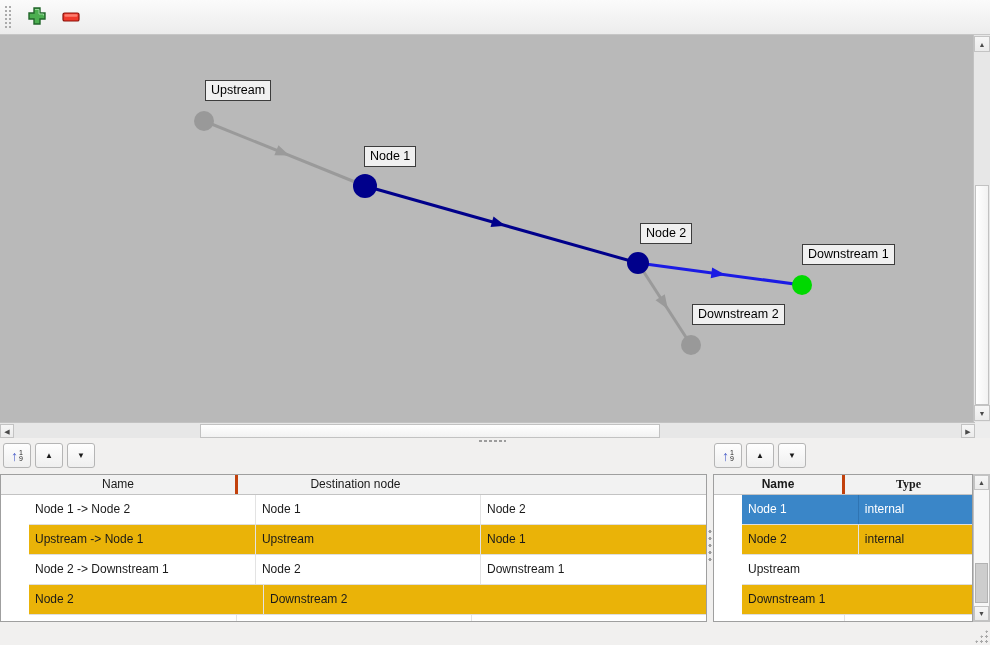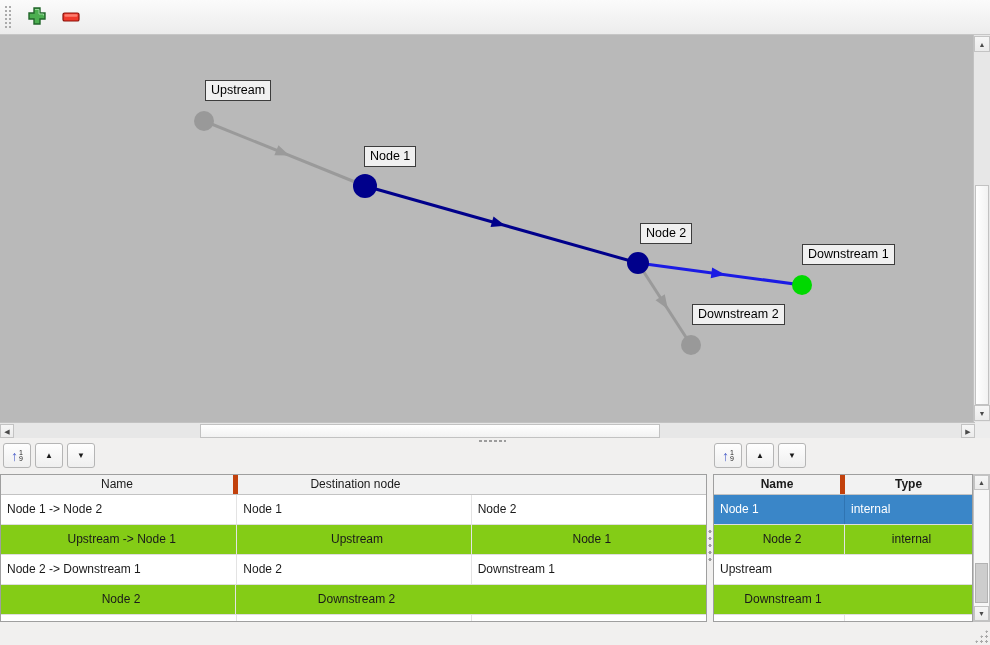--- a/index.html
+++ b/index.html
@@ -64,29 +64,29 @@
     border:1px solid #b5b5b5;border-radius:3px;box-sizing:border-box;
     display:flex;align-items:center;justify-content:center;padding:0;}
   .sort-arrow{color:#4a5ec9;font-weight:bold;font-size:14px;line-height:14px;}
   .sort-digits{display:flex;flex-direction:column;margin-left:1px;}
   .sort-digits i{font-style:normal;font-size:7px;line-height:6px;color:#222;}
   .tri{font-size:8px;color:#1a1a1a;line-height:8px;}
 
   
   .tbl{position:absolute;background:#fff;border:1px solid #9f9f9f;box-sizing:border-box;overflow:hidden;}
   .tbl-header{display:flex;height:20px;background:#f2f2f2;border-bottom:1px solid #c3c3c3;box-sizing:border-box;}
-  .tbl-header .cell{text-align:center;line-height:19px;border-right:5px solid #c2410c;
+  .tbl-header .cell{text-align:center;line-height:19px;border-right:3px solid #c2410c;
     box-sizing:border-box;overflow:hidden;white-space:nowrap;}
   .tbl-header .cell:last-child{border-right:none;}
   .tbl.bold-header .tbl-header .cell{font-weight:bold;}
-  .tbl-row{display:flex;height:30px;border-bottom:1px solid #dedede;box-sizing:border-box;background:#fff;}
+  .tbl-row{display:flex;height:30px;border-bottom:1px solid #dedede;box-sizing:border-box;background:#fff;margin-left:28px;}
   .tbl-row .cell{padding-left:6px;line-height:28px;border-right:1px solid #e3e3e3;
     box-sizing:border-box;white-space:nowrap;overflow:hidden;}
   .tbl-row .cell:last-child{border-right:none;}
-  .tbl-row.alt{background:#84cc16;text-align:center;}
+  .tbl-row.alt{background:#eab308;}
   .tbl-row.selected{background:#3a86c8;color:#fff;}
   .tbl-row.selected .cell{border-right-color:#2f74b2;}
   .tbl-filler{display:flex;background:#fff;}
   .tbl-filler .cell{border-right:1px solid #e3e3e3;box-sizing:border-box;height:100%;}
   .tbl-filler .cell:last-child{border-right:none;}
   #left-table{left:0;top:474px;width:707px;height:148px;}
   #right-table{left:713px;top:474px;width:260px;height:148px;}
 
   
   .tscroll{position:absolute;left:973px;top:474px;width:17px;height:148px;
@@ -228,21 +228,21 @@
       </div>
     </div>
 
   <div class="sash-v">
     <div class="grip-dots-v"></div>
   </div>
 
   <div class="tbl bold-header" id="right-table">
       <div class="tbl-header">
         <div class="cell" style="width: 132px;">Name</div>
-        <div class="cell" style="width: 128px;">Type</div>
+        <div class="cell" style="width: 128px; font-family: Liberation Serif, serif;">Type</div>
       </div>
       <div class="tbl-row selected">
         <div class="cell" style="width: 132px;">Node 1</div>
         <div class="cell" style="width: 128px;">internal</div>
       </div>
       <div class="tbl-row alt">
         <div class="cell" style="width: 132px;">Node 2</div>
         <div class="cell" style="width: 128px;">internal</div>
       </div>
       <div class="tbl-row">

